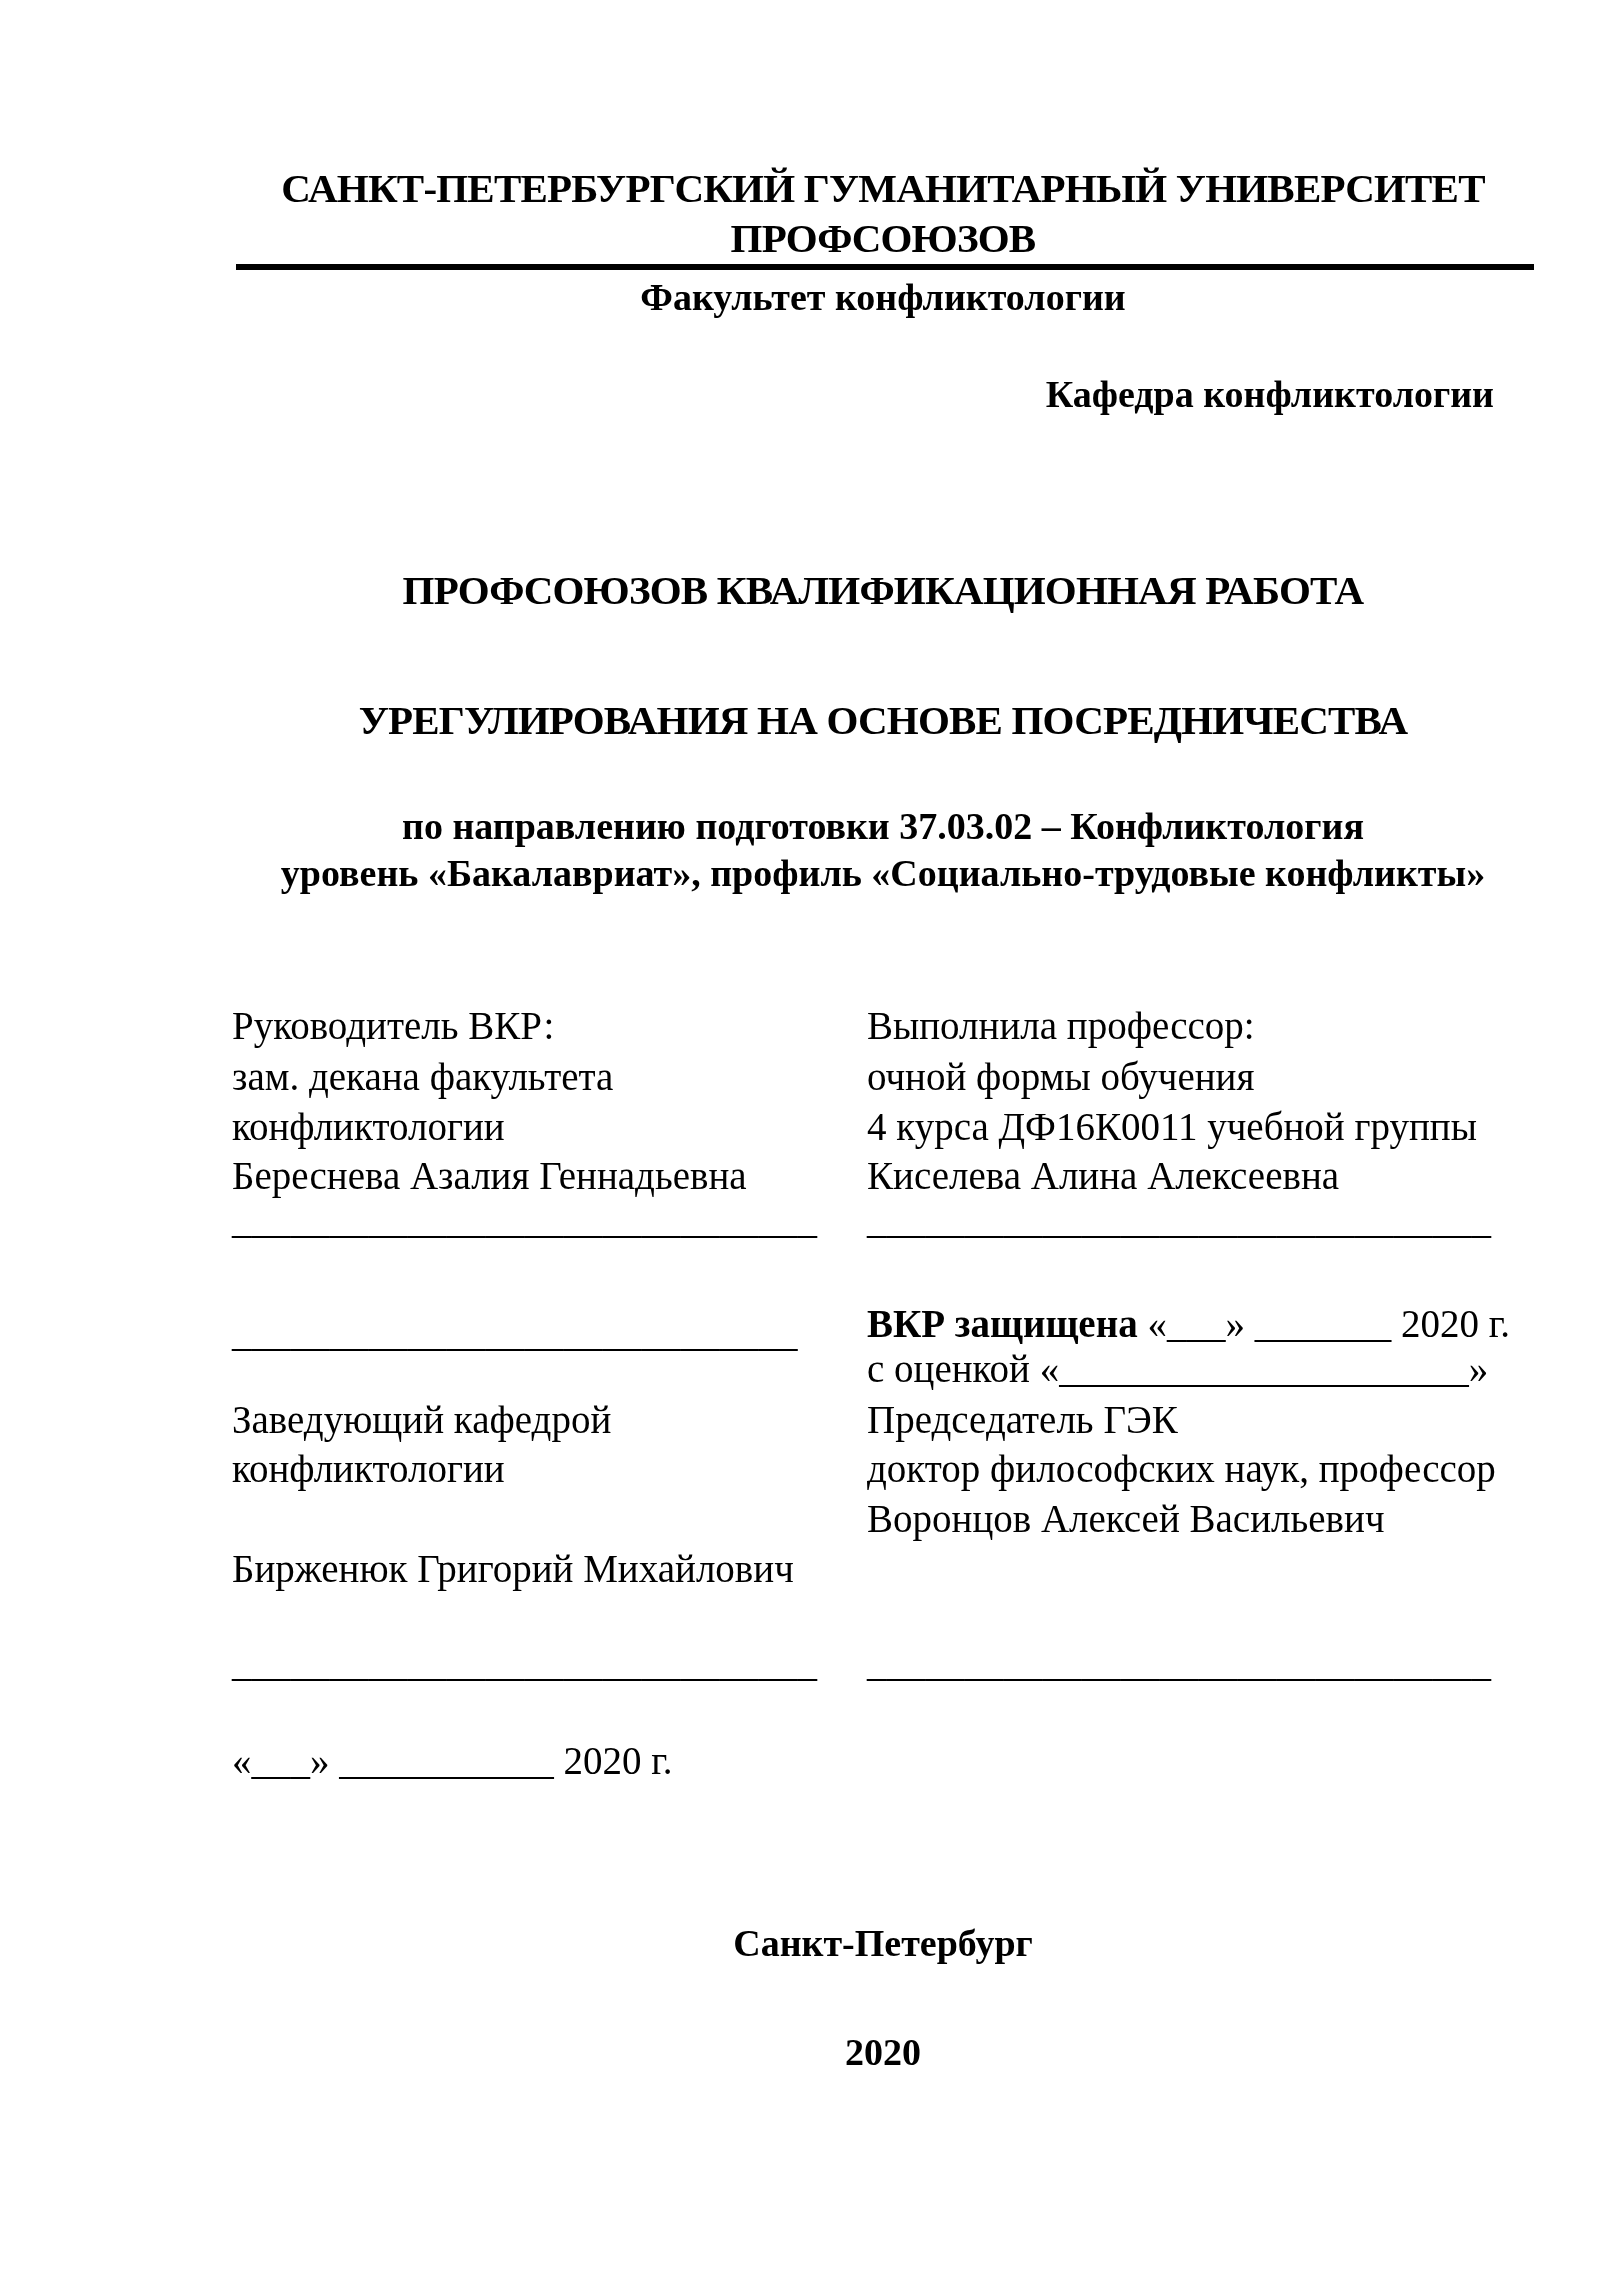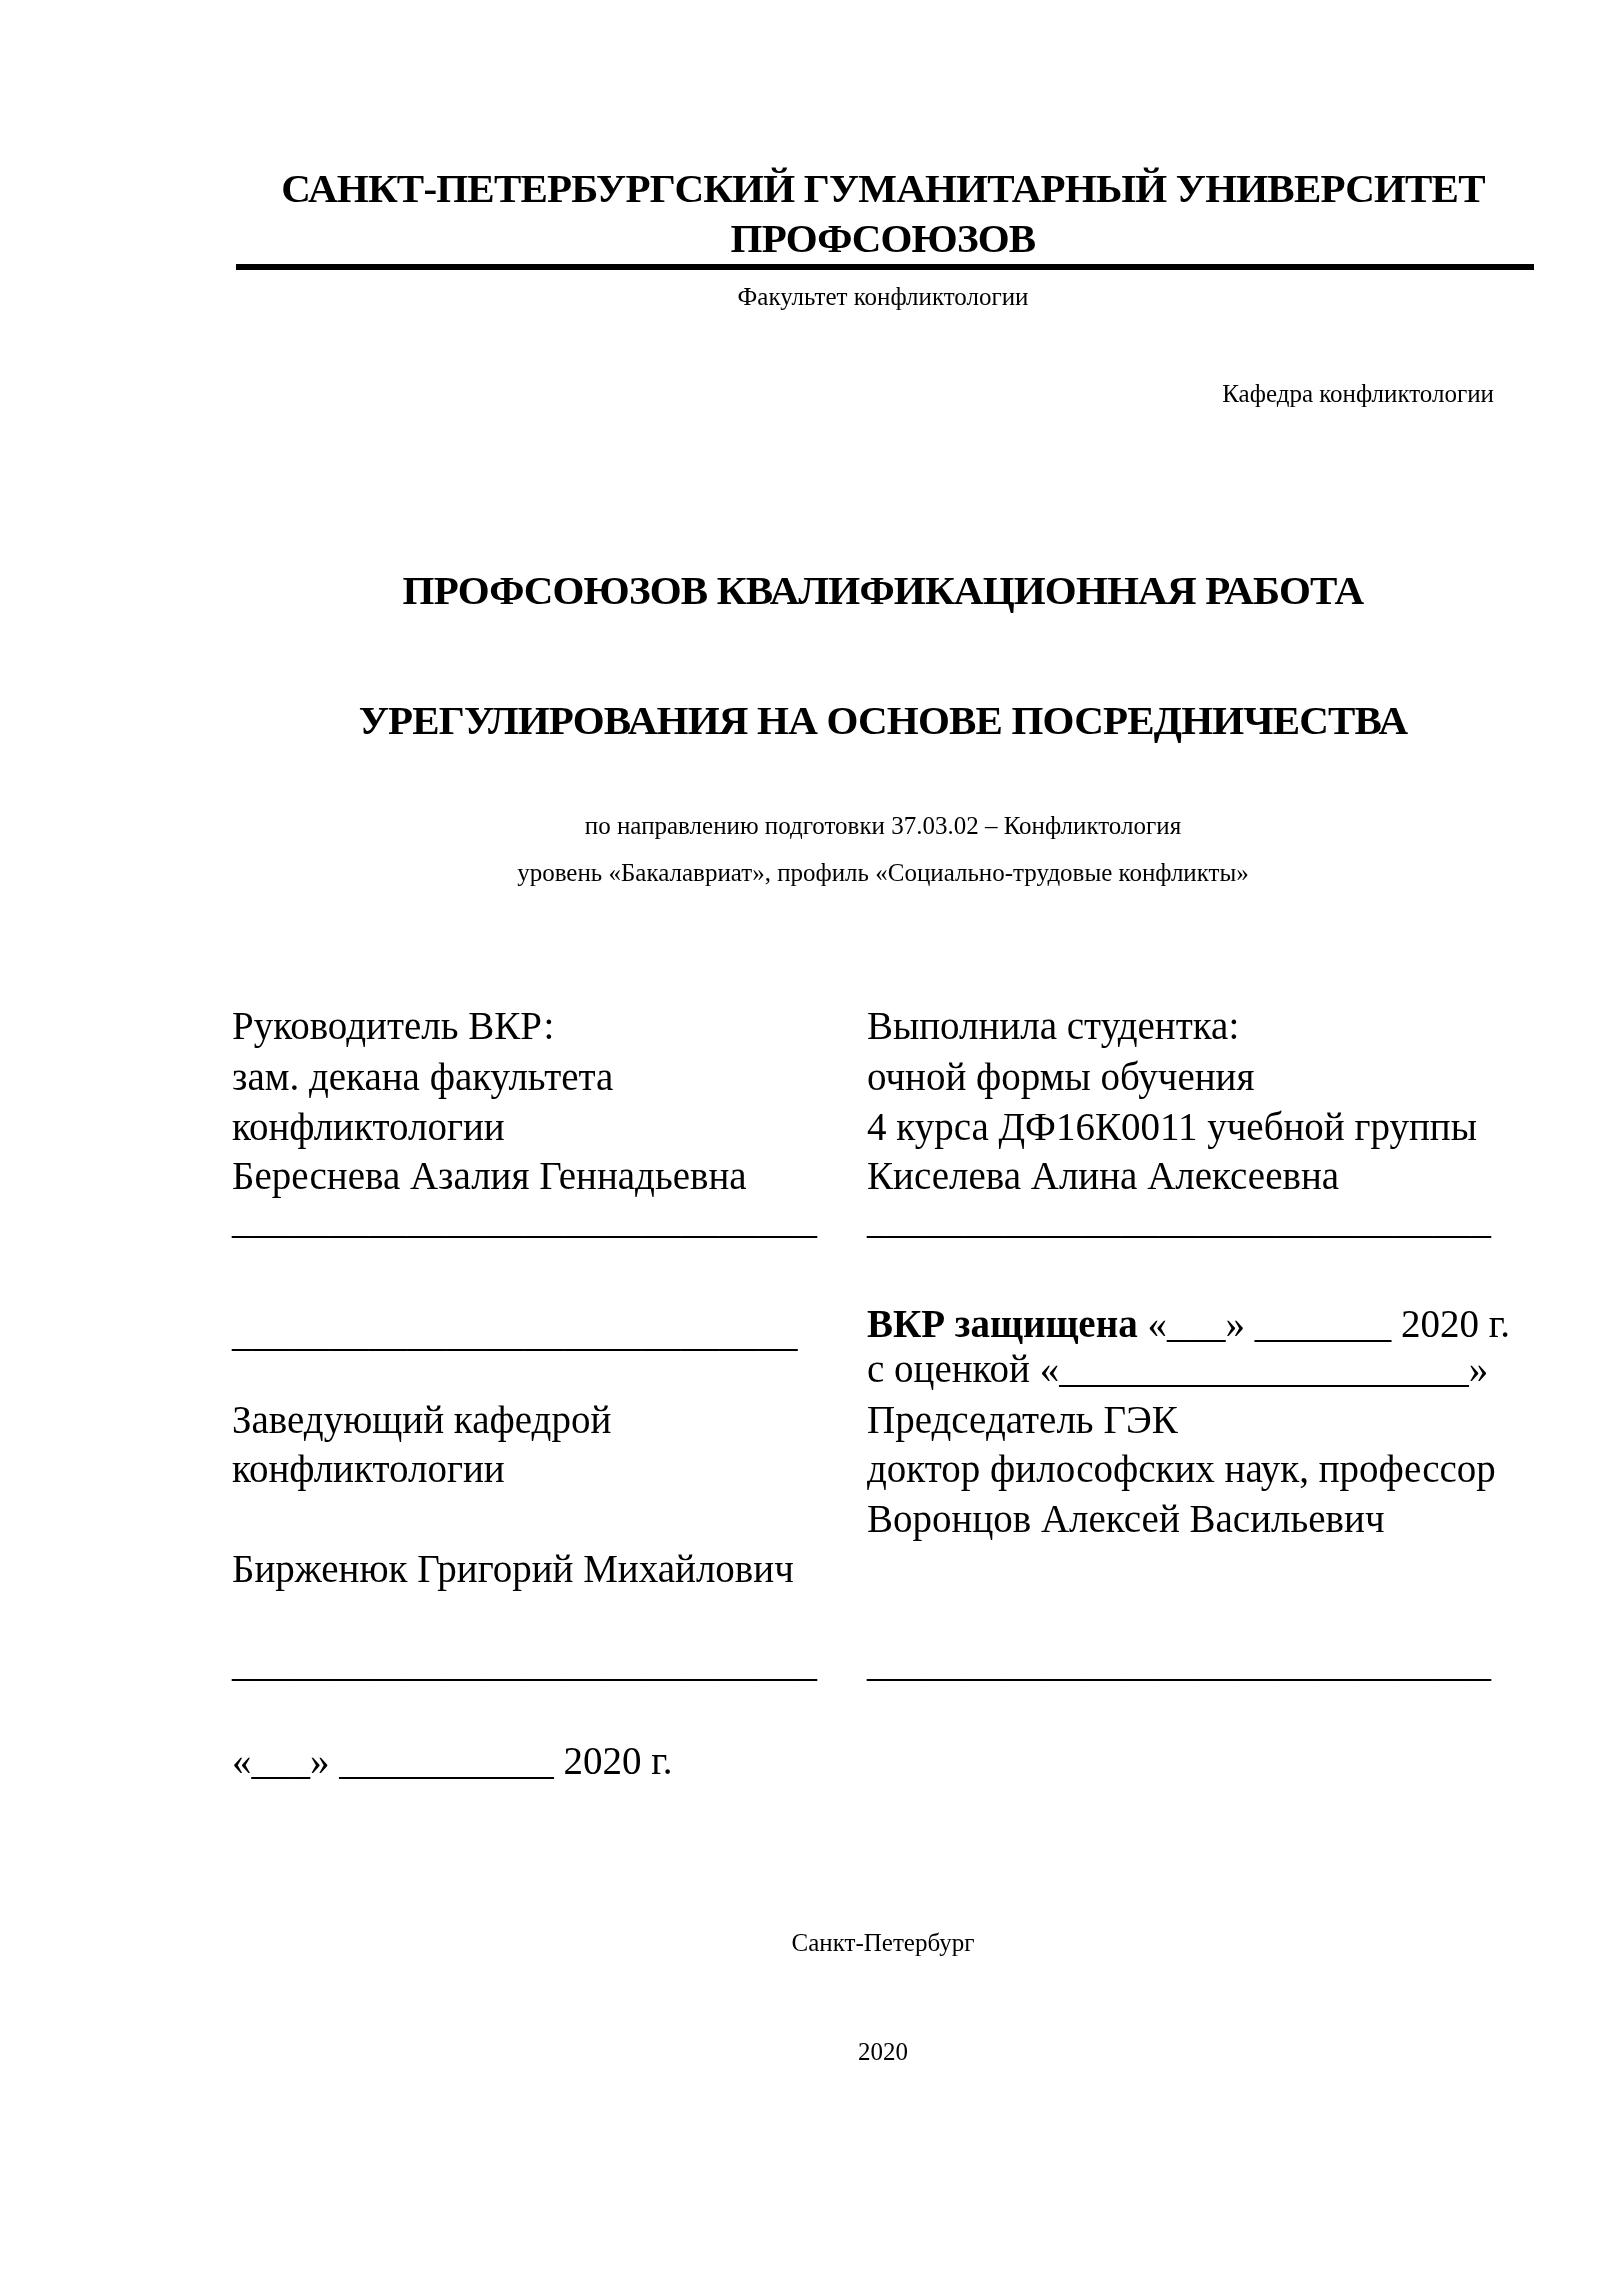--- a/index.html
+++ b/index.html
@@ -35,23 +35,23 @@
     line-height: 41px;
     font-weight: bold;
     letter-spacing: -0.8px;
   }
   .t50 {
     font-size: 39px;
     line-height: 39px;
     font-weight: normal;
   }
   .t48 {
-    font-size: 25px;
+    font-size: 38px;
     line-height: 38px;
-    font-weight: normal;
+    font-weight: bold;
   }
   .bold-inline {
     font-weight: bold;
   }
   #divider-rule {
     position: absolute;
     left: 236px;
     top: 264px;
     width: 1298px;
     height: 5.5px;
@@ -86,21 +86,21 @@
   <div class="abs colL t50" style="top:1107px">конфликтологии</div>
   <div class="abs colL t50" style="top:1156px">Береснева Азалия Геннадьевна</div>
   <div class="abs colL t50" style="top:1200px">______________________________</div>
   <div class="abs colL t50" style="top:1313px">_____________________________</div>
   <div class="abs colL t50" style="top:1400px">Заведующий кафедрой</div>
   <div class="abs colL t50" style="top:1449px">конфликтологии</div>
   <div class="abs colL t50" style="top:1549px">Бирженюк Григорий Михайлович</div>
   <div class="abs colL t50" style="top:1643px">______________________________</div>
   <div class="abs colL t50" style="top:1741px">«___» ___________ 2020 г.</div>
 
-  <div class="abs colR t50" style="top:1006px">Выполнила студентка:</div>
+  <div class="abs colR t50" style="top:1006px">Выполнила профессор:</div>
   <div class="abs colR t50" style="top:1057px">очной формы обучения</div>
   <div class="abs colR t50" style="top:1107px">4 курса ДФ16К0011 учебной группы</div>
   <div class="abs colR t50" style="top:1156px">Киселева Алина Алексеевна</div>
   <div class="abs colR t50" style="top:1200px">________________________________</div>
   <div class="abs colR t50" style="top:1304px"><span class="bold-inline">ВКР защищена</span><span> «___» _______ 2020 г.</span></div>
   <div class="abs colR t50" style="top:1349px">с оценкой «_____________________»</div>
   <div class="abs colR t50" style="top:1400px">Председатель ГЭК</div>
   <div class="abs colR t50" style="top:1449px">доктор философских наук, профессор</div>
   <div class="abs colR t50" style="top:1499px">Воронцов Алексей Васильевич</div>
   <div class="abs colR t50" style="top:1643px">________________________________</div>

